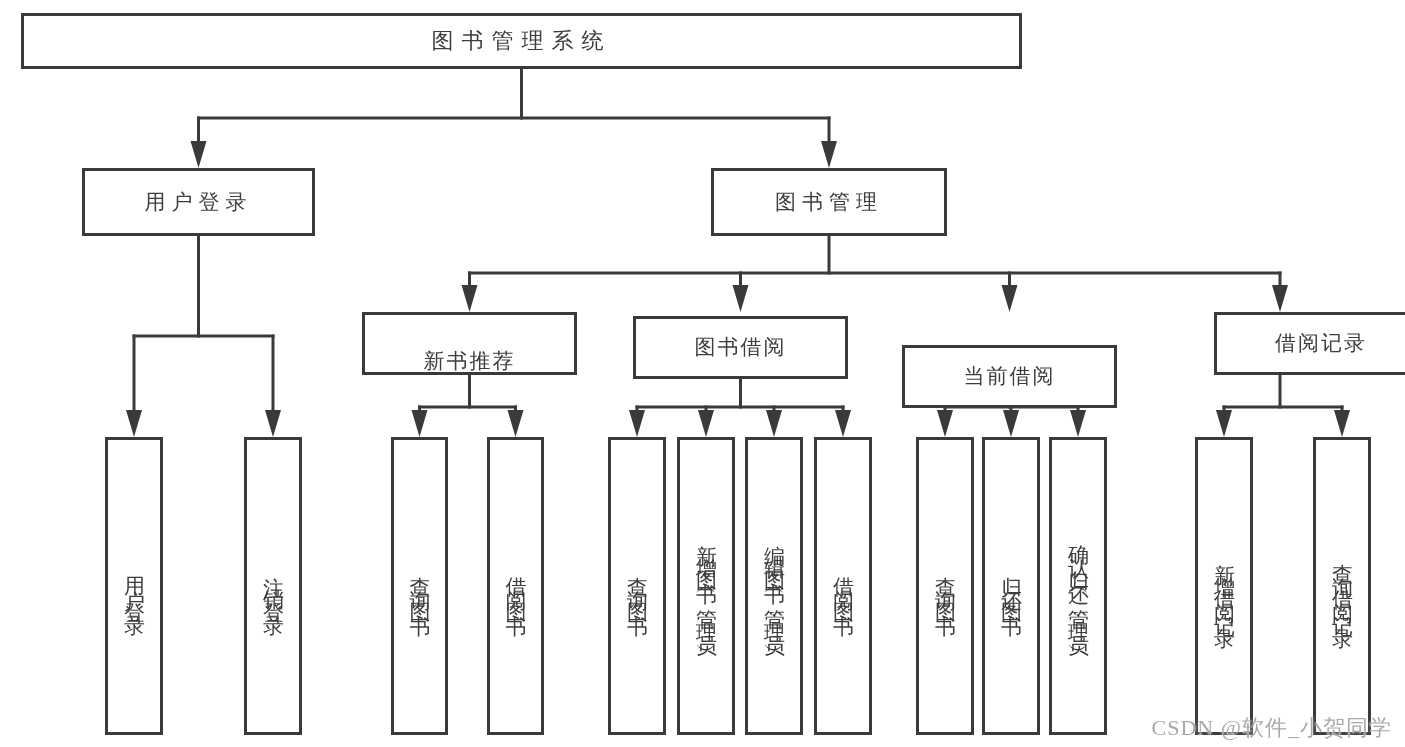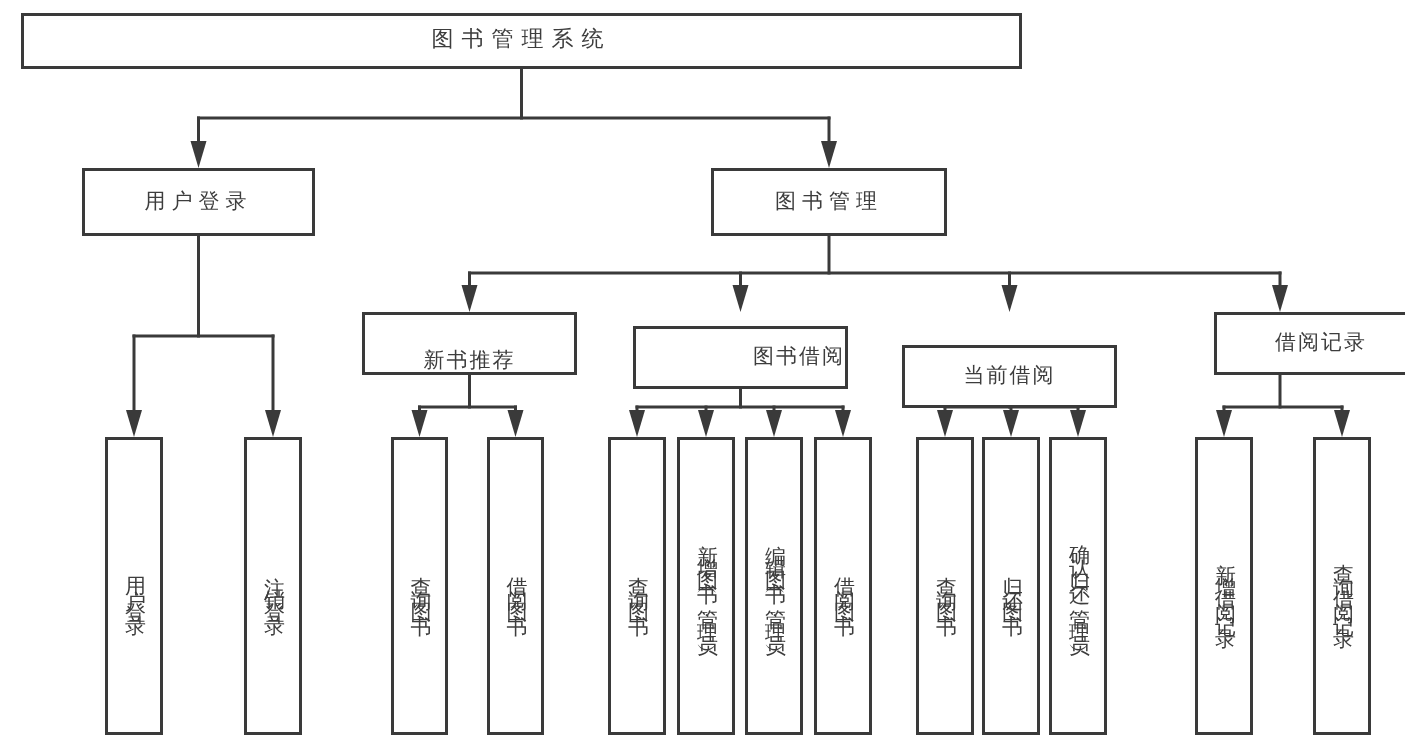--- a/index.html
+++ b/index.html
@@ -1,18 +1,18 @@
 <!DOCTYPE html>
 <html style="--line: #3a3a3a; --text: #3d3d3d; --bg: #ffffff; --wm: #a9a9a9;"><head>
 <meta charset="utf-8">
 <style>
   html,body{margin:0;padding:0;background:#fff;}
   .stage{
     position:relative;width:1405px;height:747px;background:var(--bg,#fff);
-    font-family:Liberation Mono, monospace;overflow:hidden;
+    font-family:Liberation Serif, serif;overflow:hidden;
   }
   .connectors{position:absolute;left:0;top:0;}
   .node{
     position:absolute;box-sizing:border-box;background:#fff;
     border:3px solid var(--line,#3a3a3a);color:var(--text,#3d3d3d);
     display:flex;align-items:center;justify-content:center;line-height:1;
   }
   .node-h span{white-space:nowrap;}
   .lvl1{font-size:22px;letter-spacing:8px;}
   .lvl2{font-size:21px;letter-spacing:6px;}
@@ -91,21 +91,21 @@
       </div>
       <div class="node node-h lvl2" style="left: 82px; top: 168px; width: 233px; height: 68px;">
         <span>用户登录</span>
       </div>
       <div class="node node-h lvl2" style="left: 711px; top: 168px; width: 236px; height: 68px;">
         <span>图书管理</span>
       </div>
       <div class="node node-h lvl3" style="left: 362px; top: 312px; width: 215px; height: 63px; align-items: flex-end;">
         <span>新书推荐</span>
       </div>
-      <div class="node node-h lvl3" style="left: 633px; top: 326px; width: 215px; height: 63px; justify-content: flex-end;">
+      <div class="node node-h lvl3" style="left: 633px; top: 316px; width: 215px; height: 63px;">
         <span>图书借阅</span>
       </div>
       <div class="node node-h lvl3" style="left: 902px; top: 312px; width: 215px; height: 63px; margin-top: 33px;">
         <span>当前借阅</span>
       </div>
       <div class="node node-h lvl3" style="left: 1214px; top: 312px; width: 214px; height: 63px;">
         <span>借阅记录</span>
       </div>
       <div class="node node-v" style="left: 105px; top: 437px; width: 58px; height: 298px;">
         <span>用户登录</span>
@@ -140,13 +140,14 @@
       <div class="node node-v" style="left: 1049px; top: 437px; width: 58px; height: 298px;">
         <span>确认归还（管理员）</span>
       </div>
       <div class="node node-v" style="left: 1195px; top: 437px; width: 58px; height: 298px;">
         <span>新增借阅记录</span>
       </div>
       <div class="node node-v" style="left: 1313px; top: 437px; width: 58px; height: 298px;">
         <span>查询借阅记录</span>
       </div>
     </div>
+  <div class="watermark">CSDN @软件_小贺同学</div>
 </div>
 
 </body></html>

